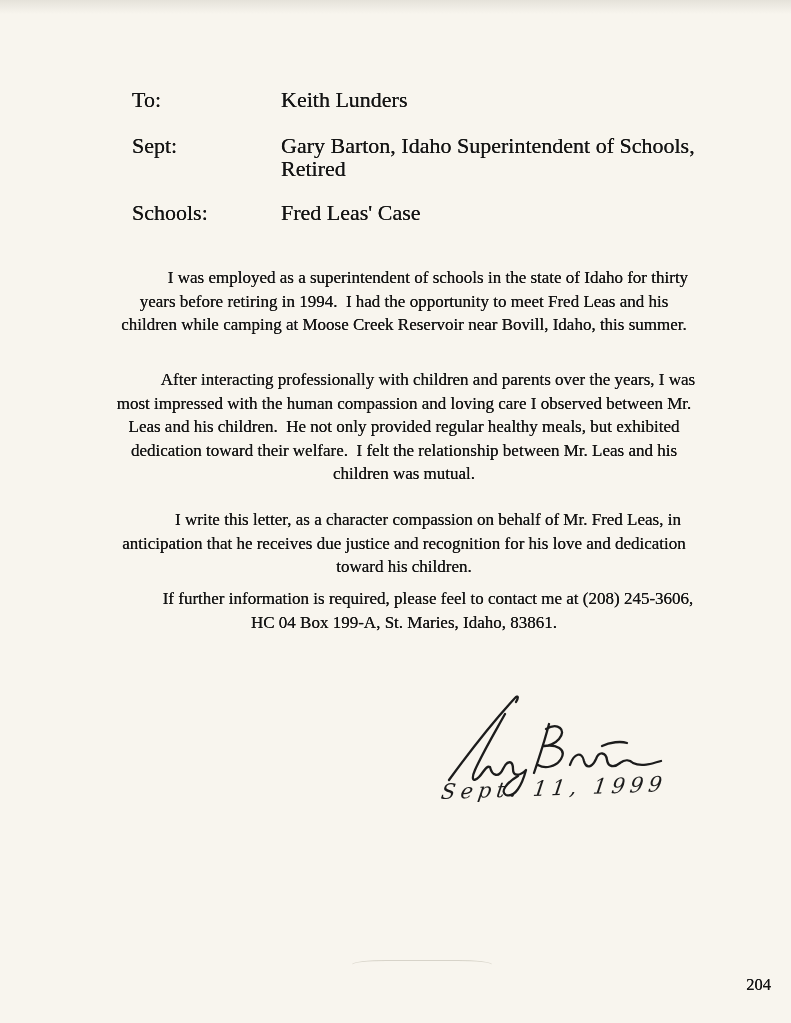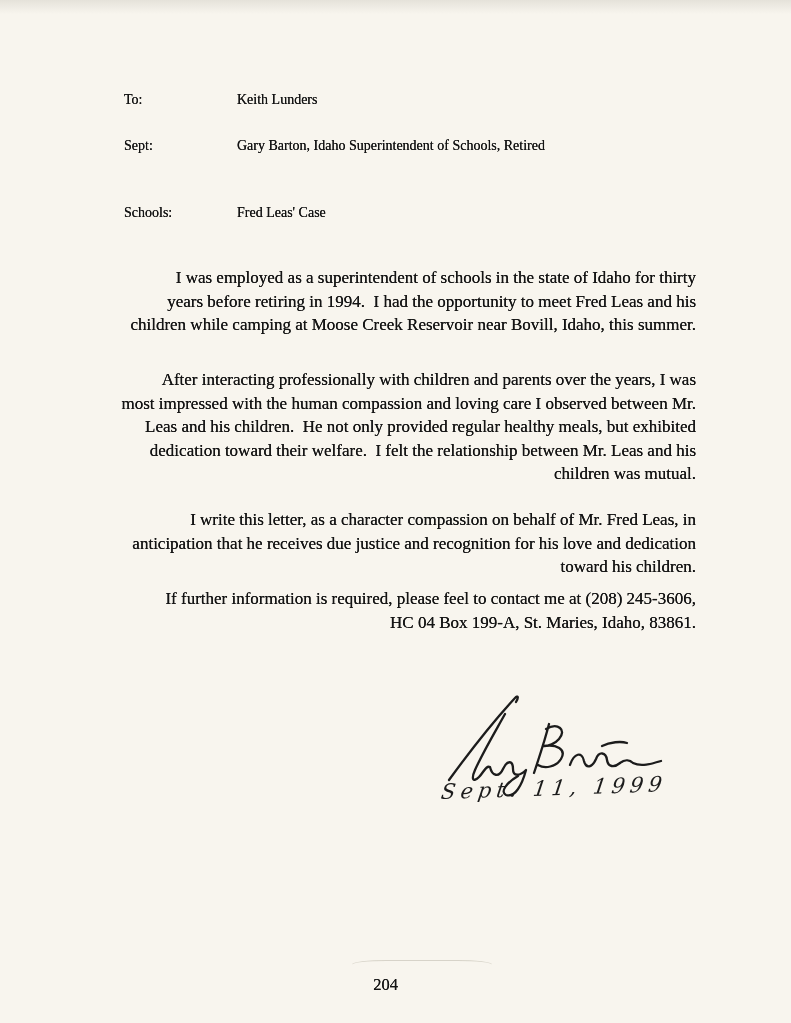--- a/index.html
+++ b/index.html
@@ -18,45 +18,46 @@
   }
   .scan-shadow-top {
     position: absolute;
     top: 0; left: 0; right: 0;
     height: 14px;
     background: linear-gradient(#e5e2da, rgba(248,245,238,0));
     pointer-events: none;
   }
   .memo-row {
     position: absolute;
-    left: 124px;
+    left: 132px;
     display: flex;
-    font-size: 14px;
+    font-size: 22px;
     line-height: 23px;
     text-shadow: 0 0 0.5px #141414;
+    gap: 36px;
   }
   .memo-label {
     flex: 0 0 113px;
     width: 113px;
   }
   .memo-value {
     max-width: 430px;
   }
   .row-to      { top: 88px; }
   .row-from    { top: 134px; }
   .row-subject { top: 201px; }
 
   .body-para {
     position: absolute;
     left: 112px;
     width: 584px;
     font-size: 17px;
     line-height: 23.5px;
     text-indent: 48px;
-    text-align: right;
+    text-align: center;
     white-space: pre-wrap;
     text-shadow: 0 0 0.5px #141414;
     margin-top: 16px;
   }
   .para-1 { top: 250px; }
   .para-2 { top: 352px; }
   .para-3 { top: 492px; }
   .para-4 { top: 571px; }
 
   .signature-block {
@@ -97,21 +98,21 @@
     width: 140px;
     height: 8px;
     border-top: 1.5px solid rgba(175, 170, 155, 0.45);
     border-radius: 50% / 100%;
   }
   .page-number {
     position: absolute;
     left: 0;
     right: 20px;
     top: 975px;
-    text-align: center;
+    text-align: right;
     font-size: 16.5px;
     text-shadow: 0 0 0.5px #141414;
   }
 </style>
 </head>
 <body>
 
 <div class="page">
 
   <div class="scan-shadow-top"></div>

